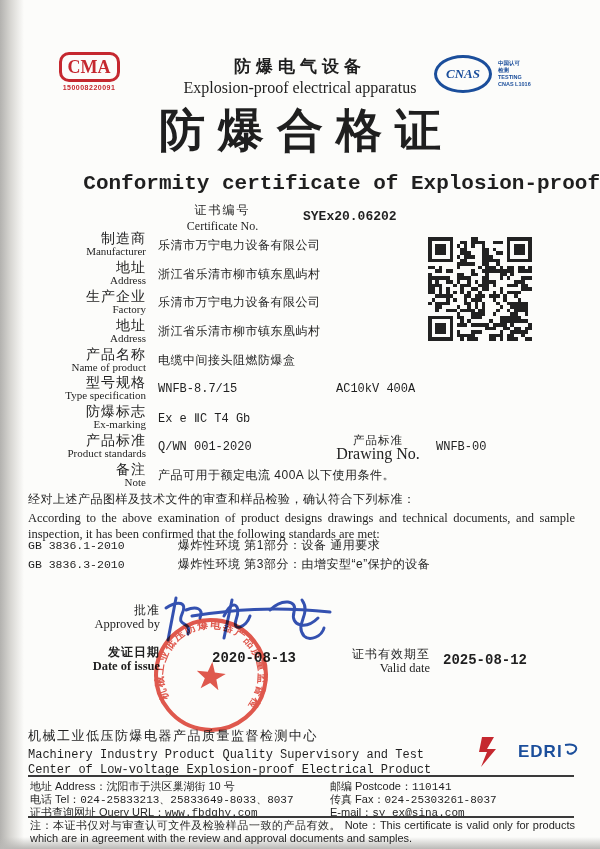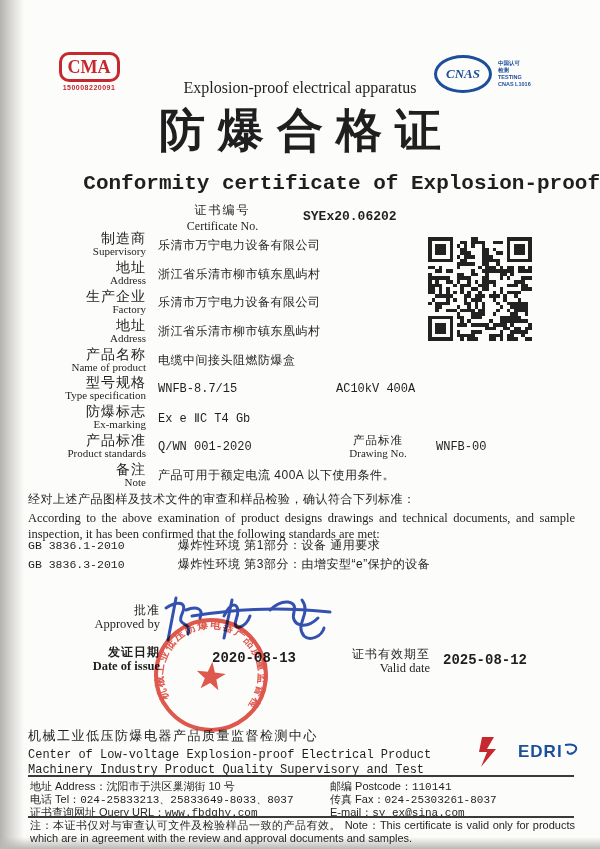--- a/index.html
+++ b/index.html
@@ -42,21 +42,21 @@
   .info-label{width:118px;flex:none;display:flex;flex-direction:column;align-items:flex-end;
         padding-right:12px;line-height:13px;}
   .info-label .zh{font-size:14px;letter-spacing:1px;}
   .info-label .en{font-size:11px;font-family:"Liberation Serif",serif;letter-spacing:0;}
   .info-value{font-size:12px;letter-spacing:.5px;}
   .mono{font-family:"Liberation Mono","DejaVu Sans Mono",monospace;letter-spacing:0;}
   .v2{position:absolute;left:308px;font-size:12px;}
   .extra-label{position:absolute;left:300px;width:100px;display:flex;flex-direction:column;
         align-items:center;line-height:13px;}
   .extra-label .zh{font-size:11.5px;letter-spacing:1px;}
-  .extra-label .en{font-size:11px;font-family:"Liberation Serif",serif;}
+  .extra-label .en{font-size:16px;font-family:"Liberation Serif",serif;}
   .extra-value{position:absolute;left:408px;font-size:12px;}
 
   .qr{position:absolute;left:428px;top:237px;width:104px;height:104px;}
   .qr svg{width:104px;height:104px;fill:#222;shape-rendering:crispEdges;}
 
   .statement{position:absolute;left:28px;top:491px;width:547px;}
   .statement .zh{font-size:12px;letter-spacing:.5px;margin-bottom:2px;}
   .statement .en{font-size:12.5px;font-family:"Liberation Serif",serif;text-align:justify;line-height:16px;}
 
   .standards{position:absolute;left:28px;top:536px;width:547px;}
@@ -97,20 +97,21 @@
 
 <div class="page">
   <div class="edge-left"></div>
   <div class="edge-bottom"></div>
 
   <div class="cma">
     <div class="cma-box">CMA</div>
     <div class="cma-num">150008220091</div>
   </div>
 
+  <div class="hdr-zh">防爆电气设备</div>
   <div class="hdr-en">Explosion-proof electrical apparatus</div>
 
   <div class="cnas">
     <div class="cnas-ellipse">CNAS</div>
     <div class="cnas-side">
       <span>中国认可</span>
       <span>检测</span>
       <span>TESTING</span>
       <span>CNAS L1016</span>
     </div>
@@ -122,21 +123,21 @@
   <div class="certno-label">
     <div class="zh">证书编号</div>
     <div class="en">Certificate No.</div>
   </div>
   <div class="certno-value">SYEx20.06202</div>
 
   <div class="rows">
     <div class="info-row">
       <div class="info-label">
         <span class="zh">制造商</span>
-        <span class="en">Supervisory</span>
+        <span class="en">Manufacturer</span>
         </div>
       <div class="info-value">乐清市万宁电力设备有限公司</div>
     </div>
     <div class="info-row">
       <div class="info-label">
         <span class="zh">地址</span>
         <span class="en">Address</span>
         </div>
       <div class="info-value">浙江省乐清市柳市镇东凰屿村</div>
     </div>
@@ -580,22 +581,22 @@
     <defs>
         <path id="stampArc" d="M 19 85 A 47 47 0 1 1 97 85" fill="none"></path>
       </defs>
     <text fill="#dd3b2f" font-size="10.5" font-weight="bold">
       <textPath href="#stampArc" startOffset="0" textLength="238" lengthAdjust="spacing">机械工业低压防爆电器产品质量监督检测中心</textPath>
     </text>
   </svg>
 
   <div class="org">
     <div class="org-zh">机械工业低压防爆电器产品质量监督检测中心</div>
+    <div class="org-en">Machinery Industry Product Quality Supervisory and Test</div>
     <div class="org-en">Center of Low-voltage Explosion-proof Electrical Product</div>
-    <div class="org-en">Machinery Industry Product Quality Supervisory and Test</div>
   </div>
   <div class="edri">
     <svg width="20" height="30" viewBox="0 0 20 30">
       <path d="M4 0 L16 0 L9 12 L18 12 L3 30 L9 15 L1 15 Z" fill="#c5282f"></path>
     </svg>
     <span class="edri-text">EDRI</span>
     <svg width="18" height="22" viewBox="0 0 18 22">
       <path d="M2 4 C 14 2, 16 8, 10 12 C 6 14, 4 12, 5 10" fill="none" stroke="#1b4e9b" stroke-width="2"></path>
     </svg>
   </div>

